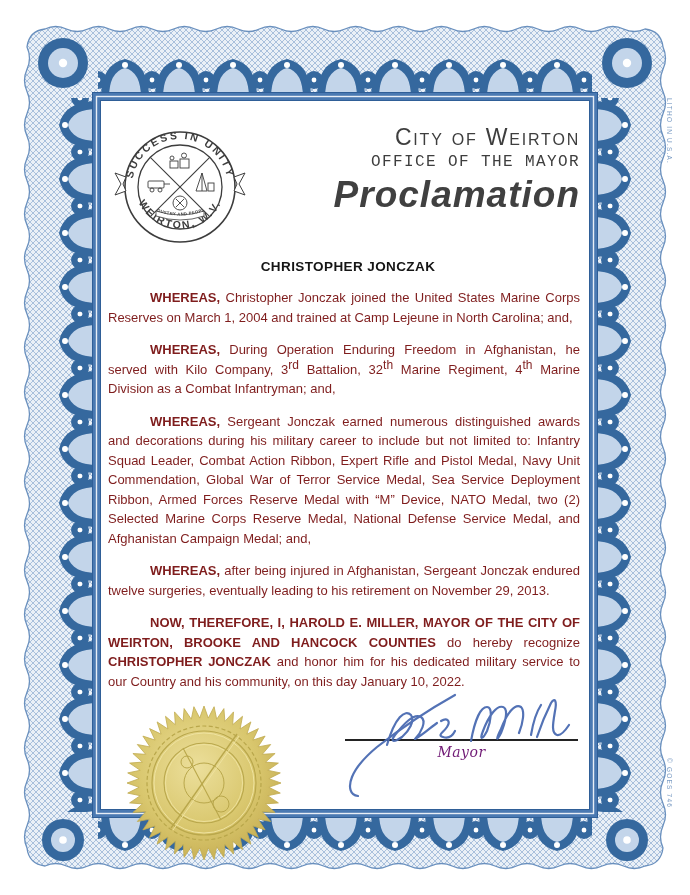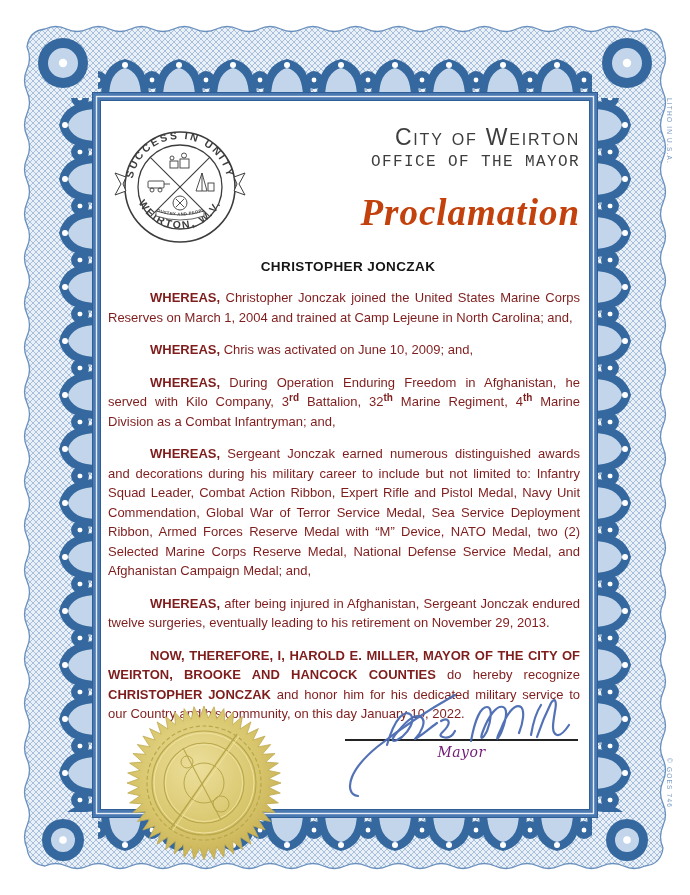--- a/index.html
+++ b/index.html
@@ -3,33 +3,33 @@
 <meta charset="utf-8">
 <style>
   html,body{margin:0;padding:0;background:#ffffff;}
   .page{position:relative;width:690px;height:895px;background:#ffffff;overflow:hidden;
         font-family:"Liberation Sans",sans-serif;}
   .border-svg{position:absolute;left:0;top:0;}
 
   .header{position:absolute;left:250px;top:124px;width:330px;text-align:right;color:#3e3e3e;}
   .city{font-size:23px;letter-spacing:1.8px;font-variant:small-caps;font-weight:400;line-height:1.15;}
   .office{font-size:16px;letter-spacing:1.4px;margin-top:3px;font-family:Liberation Mono, monospace;}
-  .doctype{font-family:Liberation Serif, serif;font-style:italic;font-weight:700;
-           font-size:37px;color:#c2410c;margin-top:20px;letter-spacing:1px;}
+  .doctype{font-family:Liberation Sans, sans-serif;font-style:italic;font-weight:700;
+           font-size:37px;color:#404040;margin-top:3px;letter-spacing:1px;}
 
   .seal-svg{position:absolute;left:112px;top:127px;}
 
   .recipient{position:absolute;left:112px;top:259px;width:472px;text-align:center;
              font-size:13.5px;font-weight:700;letter-spacing:.4px;color:#151515;}
 
   .body-copy{position:absolute;left:108px;top:288px;width:472px;font-size:13px;
              line-height:19.5px;color:#7f1d1d;text-align:justify;}
   .body-copy p{margin:0 0 13px 0;text-indent:42px;}
   .body-copy b{font-weight:700;}
-  .body-copy sup{font-size:10px;vertical-align:super;line-height:0;font-weight:bold;}
+  .body-copy sup{font-size:12px;vertical-align:super;line-height:0;}
 
   .sig-line{position:absolute;left:345px;top:739px;width:233px;height:2px;background:#232323;}
   .sig-title{position:absolute;left:345px;top:744px;width:233px;text-align:center;
              font-family:"DejaVu Serif",serif;font-style:italic;font-size:14px;
              color:#701a75;letter-spacing:.5px;}
   .sig-svg{position:absolute;left:325px;top:683px;}
   .gold-svg{position:absolute;left:125px;top:704px;}
 
   .vtext{position:absolute;transform-origin:0 0;transform:rotate(90deg);
          font-size:6.5px;letter-spacing:1.2px;color:#7b9cc4;white-space:nowrap;}
@@ -153,21 +153,20 @@
   <div class="header">
     <div class="city">City of Weirton</div>
     <div class="office">OFFICE OF THE MAYOR</div>
     <div class="doctype">Proclamation</div>
   </div>
 
   <div class="recipient">CHRISTOPHER JONCZAK</div>
 
   <div class="body-copy">
     <p><b>WHEREAS,</b><span> Christopher Jonczak joined the United States Marine Corps Reserves on March 1, 2004 and trained at Camp Lejeune in North Carolina; and,</span></p>
-    <p><b>WHEREAS,</b><span> Chris was activated on June 10, 2009; and,</span></p>
     <p><b>WHEREAS,</b><span> During Operation Enduring Freedom in Afghanistan, he served with Kilo Company, 3</span><sup>rd</sup><span> Battalion, 32</span><sup>th</sup><span> Marine Regiment, 4</span><sup>th</sup><span> Marine Division as a Combat Infantryman; and,</span></p>
     <p><b>WHEREAS,</b><span> Sergeant Jonczak earned numerous distinguished awards and decorations during his military career to include but not limited to: Infantry Squad Leader, Combat Action Ribbon, Expert Rifle and Pistol Medal, Navy Unit Commendation, Global War of Terror Service Medal, Sea Service Deployment Ribbon, Armed Forces Reserve Medal with “M” Device, NATO Medal, two (2) Selected Marine Corps Reserve Medal, National Defense Service Medal, and Afghanistan Campaign Medal; and,</span></p>
     <p><b>WHEREAS,</b><span> after being injured in Afghanistan, Sergeant Jonczak endured twelve surgeries, eventually leading to his retirement on November 29, 2013.</span></p>
     <p><b>NOW, THEREFORE, I, HAROLD E. MILLER, MAYOR OF THE CITY OF WEIRTON, BROOKE AND HANCOCK COUNTIES</b><span> do hereby recognize </span><b>CHRISTOPHER JONCZAK</b><span> and honor him for his dedicated military service to our Country and his community, on this day January 10, 2022.</span></p>
   </div>
 
   <div class="sig-line"></div>
   <div class="sig-title">Mayor</div>
   <svg class="sig-svg" width="265" height="128" viewBox="0 0 265 128">
     <g fill="none" stroke="#4a6bb2" stroke-width="2.2" stroke-linecap="round" stroke-linejoin="round" opacity="0.95">

